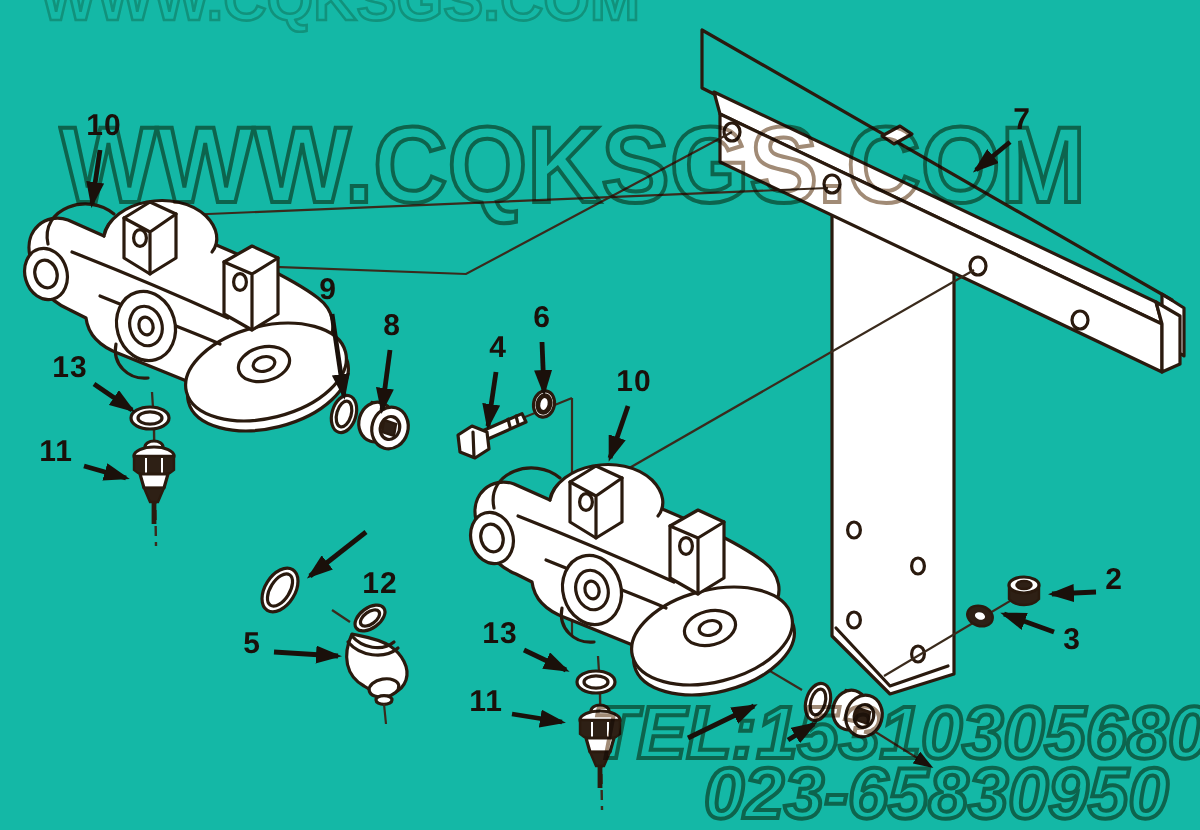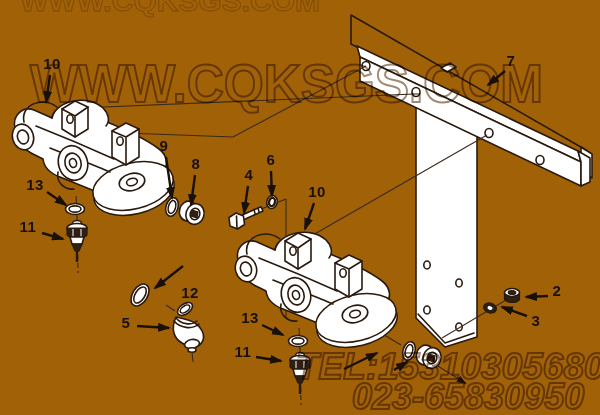--- a/index.html
+++ b/index.html
@@ -1,16 +1,16 @@
 <!DOCTYPE html>
 <html><head>
 <meta charset="utf-8">
 <style>
   html,body{margin:0;padding:0;background:#888;}
-  .stage{position:relative;width:600px;height:415px;background:#a16207;overflow:hidden;
+  .stage{position:relative;width:600px;height:415px;background:#14b8a6;overflow:hidden;
          font-family:"Liberation Sans",sans-serif;}
   svg{position:absolute;left:0;top:0;}
   #art .part{stroke:#2a1a0e;stroke-width:1.6;fill:#fff;stroke-linejoin:round;stroke-linecap:round;}
   #art .noline{stroke:#2a1a0e;stroke-width:1.6;fill:none;stroke-linejoin:round;stroke-linecap:round;}
   #art .dark{stroke:#2a1a0e;stroke-width:1.2;fill:#2e2015;}
   #art .thin{stroke:#3a2a1c;stroke-width:1.1;fill:none;}
   #art .dash{stroke:#3a2a1c;stroke-width:1.2;fill:none;stroke-dasharray:5 3;}
   .wm{position:absolute;color:transparent;white-space:nowrap;pointer-events:none;
       font-weight:bold;mix-blend-mode:multiply;z-index:5;}
   #wm-site{left:30px;top:52px;font-size:54px;-webkit-text-stroke:2px #a18b76;transform:scaleX(.95);transform-origin:left top;}

